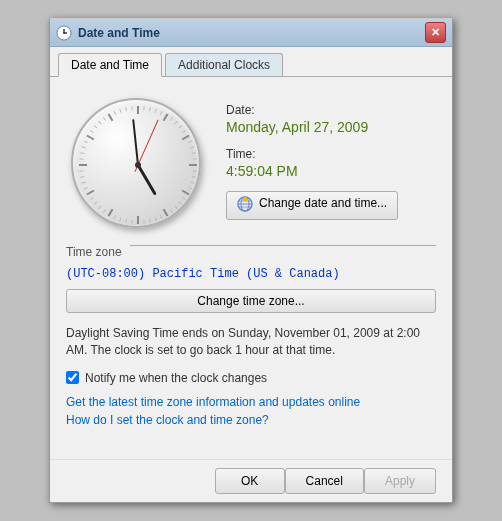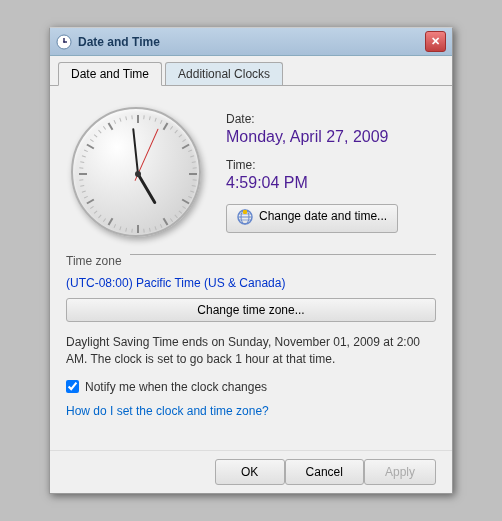--- a/index.html
+++ b/index.html
@@ -107,23 +107,23 @@
     .date-time-info {
       flex: 1;
       padding-top: 10px;
     }
     .info-label {
       color: #333;
       margin-bottom: 2px;
       font-size: 12px;
     }
     .info-value {
-      color: #4c1d95;
+      color: #4d7c0f;
       margin-bottom: 12px;
-      font-size: 16px;
+      font-size: 14px;
     }
     .change-datetime-btn {
       background: linear-gradient(to bottom, #f5f5f5, #e0e0e0);
       border: 1px solid #adadad;
       padding: 4px 10px;
       cursor: pointer;
       font-size: 12px;
       border-radius: 3px;
       display: flex;
       align-items: flex-start;
@@ -143,20 +143,21 @@
     }
     .divider-line {
       flex: 1;
       height: 1px;
       background: #aaa;
     }
     .timezone-text {
       color: #0033cc;
       font-size: 12px;
       margin-bottom: 8px;
+      font-family: Liberation Mono, monospace;
     }
     .change-tz-btn {
       background: linear-gradient(to bottom, #f5f5f5, #e0e0e0);
       border: 1px solid #adadad;
       padding: 4px 12px;
       cursor: pointer;
       font-size: 12px;
       border-radius: 3px;
       width: 100%;
       text-align: center;
@@ -353,20 +354,21 @@
     <div class="dst-notice">Daylight Saving Time ends on Sunday, November 01, 2009 at 2:00 AM. The clock is set to go back 1 hour at that time.</div>
 
     
     <div class="checkbox-row">
       <input type="checkbox" checked="" style="">
       <span class="checkbox-label">Notify me when the clock changes</span>
     </div>
 
     
     <div class="links-section">
+      <a class="link">Get the latest time zone information and updates online</a>
       <a class="link">How do I set the clock and time zone?</a>
     </div>
   </div>
 
   <div class="button-bar">
     <button class="dialog-btn">OK</button>
     <button class="dialog-btn">Cancel</button>
     <button class="dialog-btn apply">Apply</button>
   </div>
 </div>

